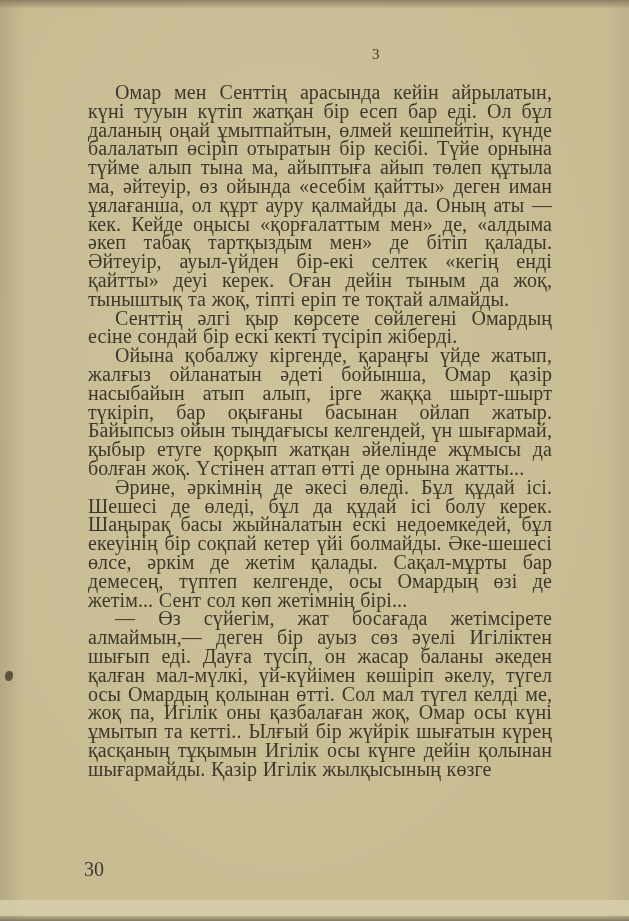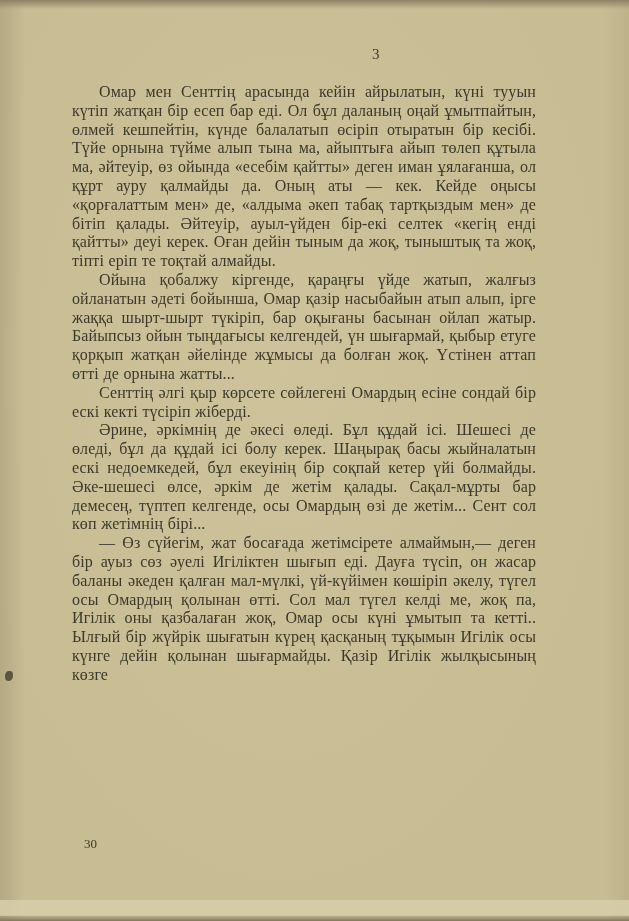--- a/index.html
+++ b/index.html
@@ -56,30 +56,30 @@
   .pagenum-top {
     position: absolute;
     left: 372px;
     top: 46px;
     font-size: 15px;
     color: #3c3a2c;
   }
   .pagenum-bottom {
     position: absolute;
     left: 84px;
-    top: 836px;
-    font-size: 13px;
+    top: 858px;
+    font-size: 20px;
     color: #3c3a2c;
   }
   .text-block {
     position: absolute;
-    left: 72px;
+    left: 88px;
     top: 83px;
     width: 464px;
-    font-size: 16px;
+    font-size: 20px;
     line-height: 18.8px;
     color: #3b392c;
     text-align: justify;
     letter-spacing: 0.1px;
     word-spacing: 0.5px;
   }
   .text-block p {
     margin: 0;
     padding: 0;
     text-indent: 27px;
@@ -89,22 +89,22 @@
 <body>
 
 <div class="page">
 
   <div class="edge-top"></div>
 
   <span class="pagenum-top">3</span>
 
   <div class="text-block">
     <p>Омар мен Сенттің арасында кейін айрылатын, күні тууын күтіп жатқан бір есеп бар еді. Ол бұл даланың оңай ұмытпайтын, өлмей кешпейтін, күнде балалатып өсіріп отыратын бір кесібі. Түйе орнына түйме алып тына ма, айыптыға айып төлеп құтыла ма, әйтеуір, өз ойында «есебім қайтты» деген иман ұялағанша, ол құрт ауру қалмайды да. Оның аты — кек. Кейде оңысы «қорғалаттым мен» де, «алдыма әкеп табақ тартқыздым мен» де бітіп қалады. Әйтеуір, ауыл-үйден бір-екі селтек «кегің енді қайтты» деуі керек. Оған дейін тыным да жоқ, тыныштық та жоқ, тіпті еріп те тоқтай алмайды.</p>
+    <p>Сенттің әлгі қыр көрсете сөйлегені Омардың есіне сондай бір ескі кекті түсіріп жіберді.</p>
     <p>Ойына қобалжу кіргенде, қараңғы үйде жатып, жалғыз ойланатын әдеті бойынша, Омар қазір насыбайын атып алып, ірге жаққа шырт-шырт түкіріп, бар оқығаны басынан ойлап жатыр. Байыпсыз ойын тыңдағысы келгендей, үн шығармай, қыбыр етуге қорқып жатқан әйелінде жұмысы да болған жоқ. Үстінен аттап өтті де орнына жатты...</p>
-    <p>Сенттің әлгі қыр көрсете сөйлегені Омардың есіне сондай бір ескі кекті түсіріп жіберді.</p>
     <p>Әрине, әркімнің де әкесі өледі. Бұл құдай ісі. Шешесі де өледі, бұл да құдай ісі болу керек. Шаңырақ басы жыйналатын ескі недоемкедей, бұл екеуінің бір соқпай кетер үйі болмайды. Әке-шешесі өлсе, әркім де жетім қалады. Сақал-мұрты бар демесең, түптеп келгенде, осы Омардың өзі де жетім... Сент сол көп жетімнің бірі...</p>
     <p>— Өз сүйегім, жат босағада жетімсірете алмаймын,— деген бір ауыз сөз әуелі Игіліктен шығып еді. Дауға түсіп, он жасар баланы әкеден қалған мал-мүлкі, үй-күйімен көшіріп әкелу, түгел осы Омардың қолынан өтті. Сол мал түгел келді ме, жоқ па, Игілік оны қазбалаған жоқ, Омар осы күні ұмытып та кетті.. Ылғый бір жүйрік шығатын күрең қасқаның тұқымын Игілік осы күнге дейін қолынан шығармайды. Қазір Игілік жылқысының көзге</p>
   </div>
 
   <div class="speck"></div>
 
   <span class="pagenum-bottom">30</span>
 
   <div class="edge-bottom-light"></div>
   <div class="edge-bottom-dark"></div>

